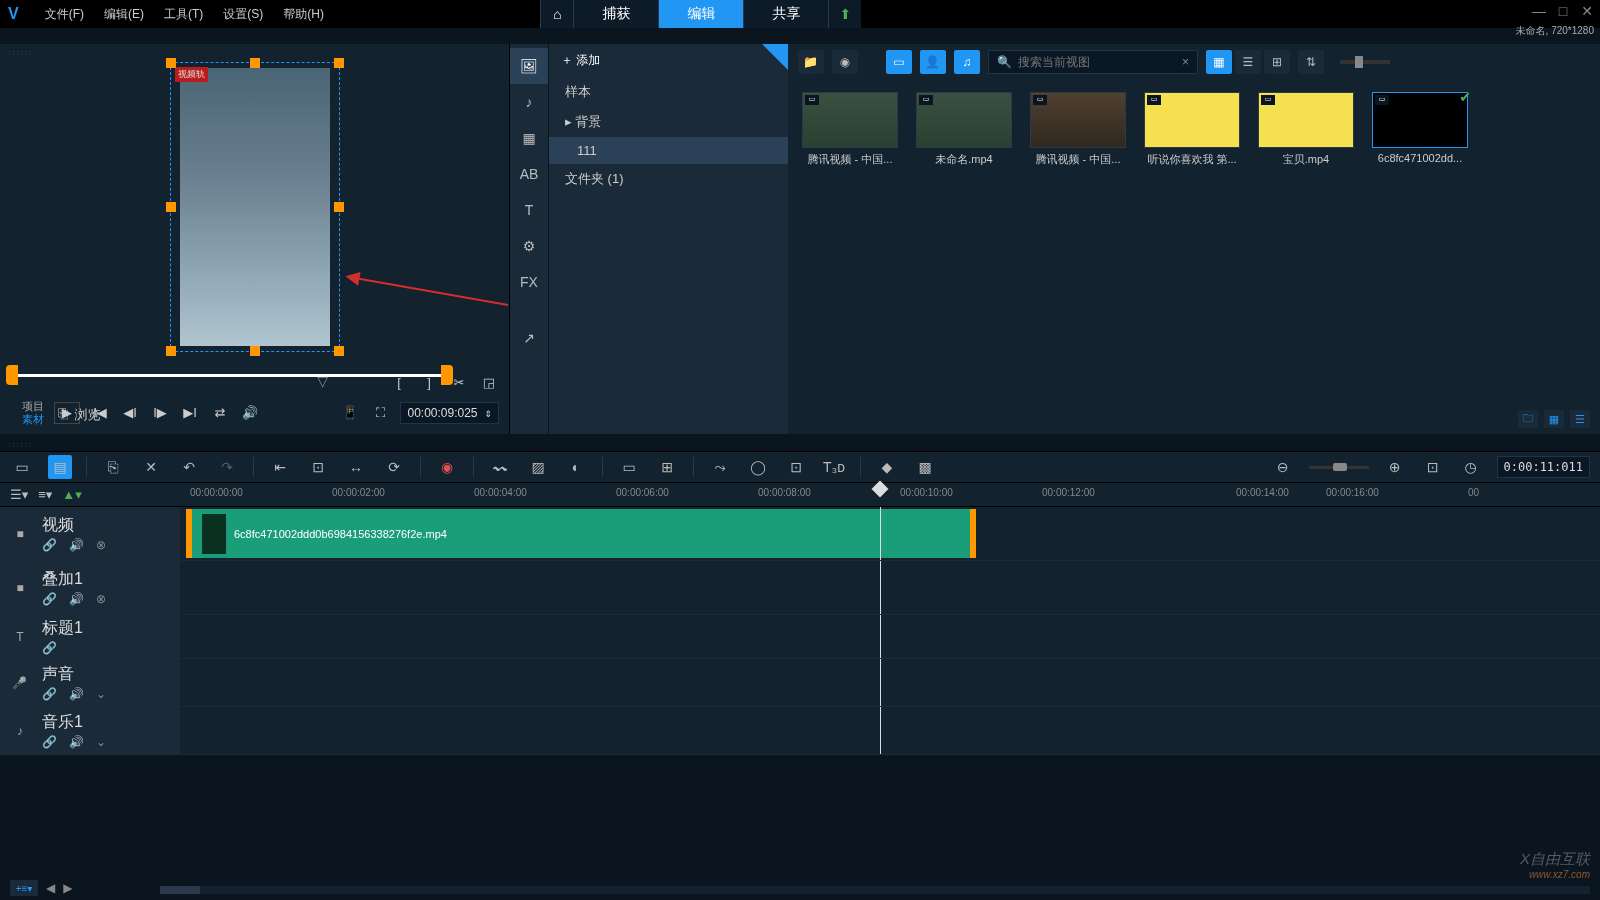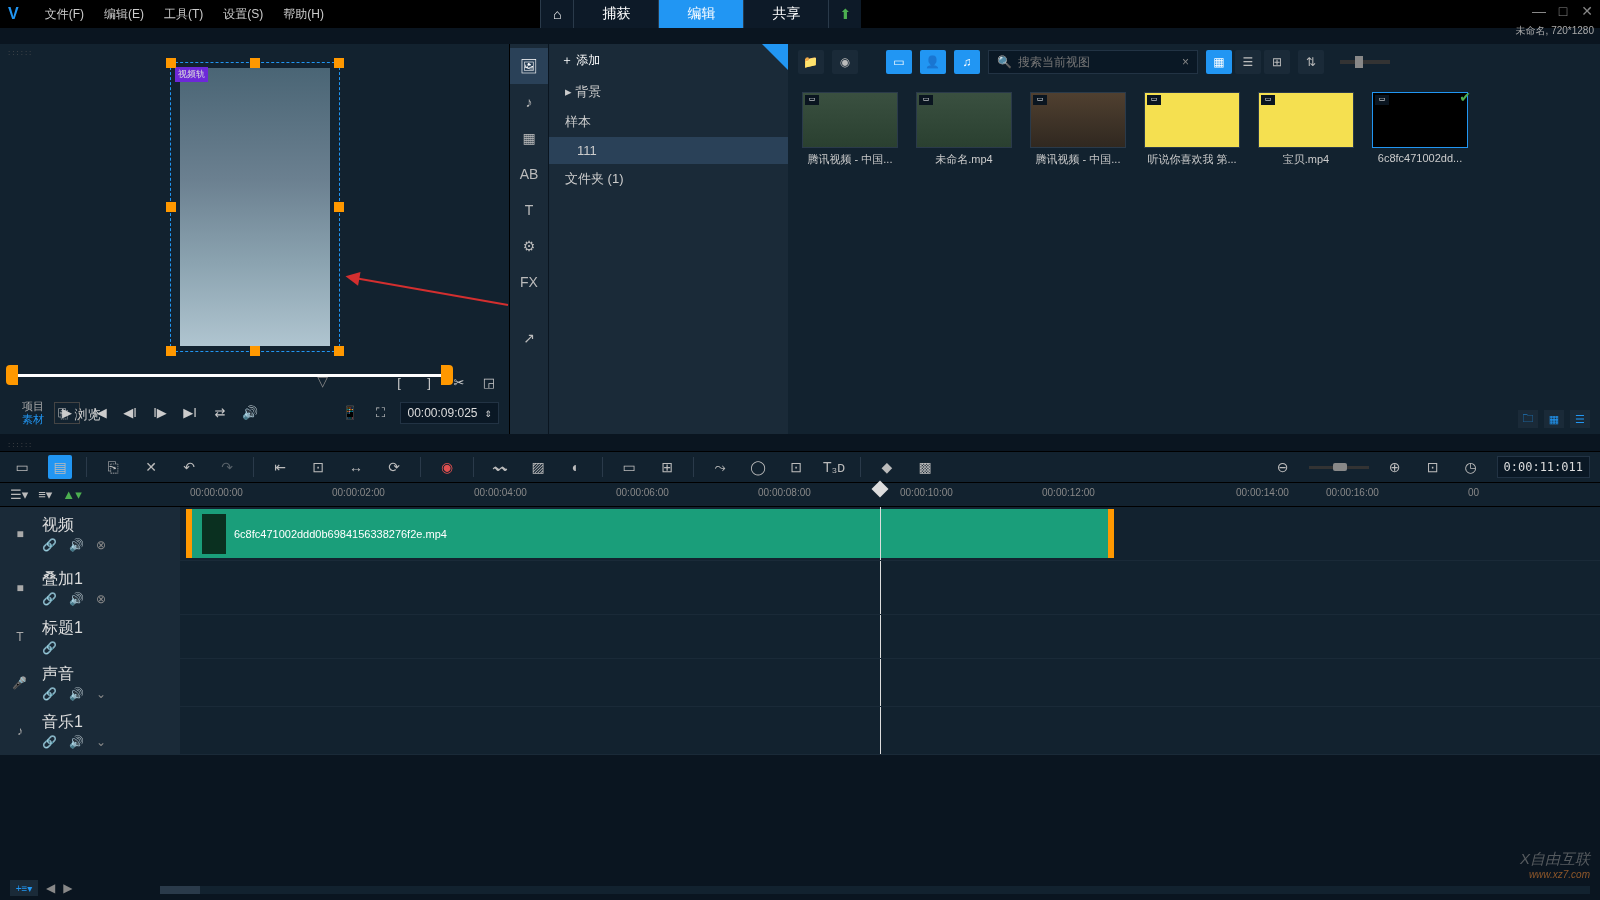--- a/index.html
+++ b/index.html
@@ -31,21 +31,21 @@
 .preview-canvas { position: absolute; left: 170px; top: 18px; width: 170px; height: 290px; }
 .preview-frame { position: absolute; inset: 0; border: 1px dashed #2196F3; }
 .preview-img { position: absolute; left: 10px; top: 6px; right: 10px; bottom: 6px; background: linear-gradient(180deg, #4a6575 0%, #6b8090 40%, #8ba3b0 70%, #b0c5d0 100%); }
 .handle { position: absolute; width: 10px; height: 10px; background: #FF9800; }
 .handle.tl { top: -5px; left: -5px; } .handle.tr { top: -5px; right: -5px; }
 .handle.bl { bottom: -5px; left: -5px; } .handle.br { bottom: -5px; right: -5px; }
 .handle.tm { top: -5px; left: 50%; margin-left: -5px; }
 .handle.bm { bottom: -5px; left: 50%; margin-left: -5px; }
 .handle.ml { left: -5px; top: 50%; margin-top: -5px; }
 .handle.mr { right: -5px; top: 50%; margin-top: -5px; }
-.track-label { position: absolute; top: 4px; left: 4px; background: #6d28d9; color: #ddd; font-size: 9px; padding: 1px 3px; }
+.track-label { position: absolute; top: 4px; left: 4px; background: #b91c1c; color: #ddd; font-size: 9px; padding: 1px 3px; }
 
 
 .arrow { position: absolute; left: 348px; top: 260px; width: 160px; height: 2px; background: #d32f2f; transform: rotate(10deg); transform-origin: right; }
 .arrow::before { content: ''; position: absolute; left: -12px; top: -6px; border: 7px solid transparent; border-right: 14px solid #d32f2f; }
 
 
 .trim-bar { position: absolute; left: 10px; right: 60px; top: 320px; height: 20px; }
 .trim-track { height: 3px; background: #fff; margin-top: 10px; position: relative; }
 .trim-handle { position: absolute; width: 12px; height: 20px; background: #FF9800; top: -9px; }
 .trim-handle.l { left: -4px; border-radius: 4px 0 0 4px; }
@@ -236,22 +236,22 @@
       <div class="lib-side-btn">FX</div>
       <div class="lib-side-btn" style="margin-top:20px;">↗</div>
     </div>
 
     <div class="lib-tree">
       <div class="lib-add">
         <span>＋</span>&nbsp;
         <span>添加</span>
         <div class="lib-add-pin"></div>
       </div>
+      <div class="tree-item">样本</div>
       <div class="tree-item">▸ <span>背景</span></div>
-      <div class="tree-item">样本</div>
       <div class="tree-item sub selected">111</div>
       <div class="tree-item">文件夹 (1)</div>
       <div class="lib-browse">
         <span>⎘</span>
         <span>浏览</span>
       </div>
     </div>
 
     <div class="lib-content">
       <div class="lib-toolbar">
@@ -397,21 +397,21 @@
         <div class="track-info">
           <div class="track-name">视频</div>
           <div class="track-ctrls">
               <span>🔗</span>
               <span>🔊</span>
               <span>⊗</span>
             </div>
         </div>
       </div>
       <div class="track-body">
-        <div class="clip" style="left:6px; width:928px;">
+        <div class="clip" style="left:6px; width:790px;">
           <div class="clip-thumb"></div>
           <span>6c8fc471002ddd0b6984156338276f2e.mp4</span>
         </div>
         <div class="playhead-line" style="left:700px;"></div>
       </div>
     </div>
     <div class="track">
       <div class="track-head">
         <span class="track-icon">■</span>
         <div class="track-info">

